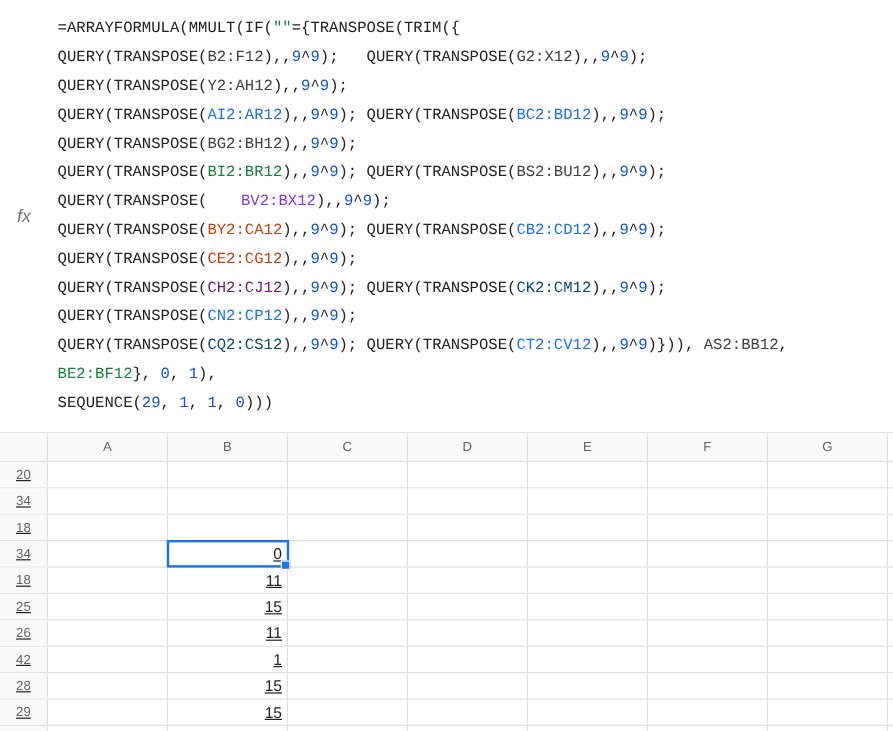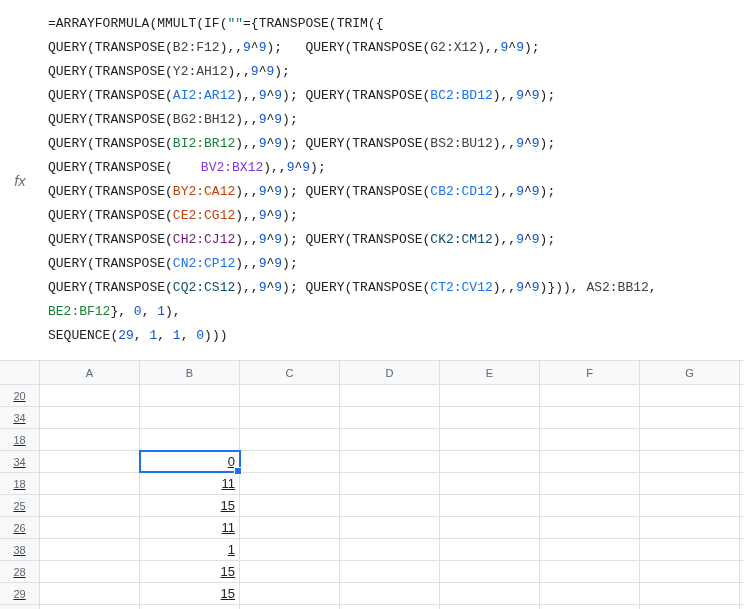--- a/index.html
+++ b/index.html
@@ -201,21 +201,21 @@
         <div class="row-header">26</div>
         <div class="cell col-a"></div>
         <div class="cell col-b">11</div>
         <div class="cell col-c"></div>
         <div class="cell col-d"></div>
         <div class="cell col-e"></div>
         <div class="cell col-f"></div>
         <div class="cell col-g"></div>
       </div>
       <div class="row">
-        <div class="row-header">38</div>
+        <div class="row-header">42</div>
         <div class="cell col-a"></div>
         <div class="cell col-b">1</div>
         <div class="cell col-c"></div>
         <div class="cell col-d"></div>
         <div class="cell col-e"></div>
         <div class="cell col-f"></div>
         <div class="cell col-g"></div>
       </div>
       <div class="row">
         <div class="row-header">28</div>

